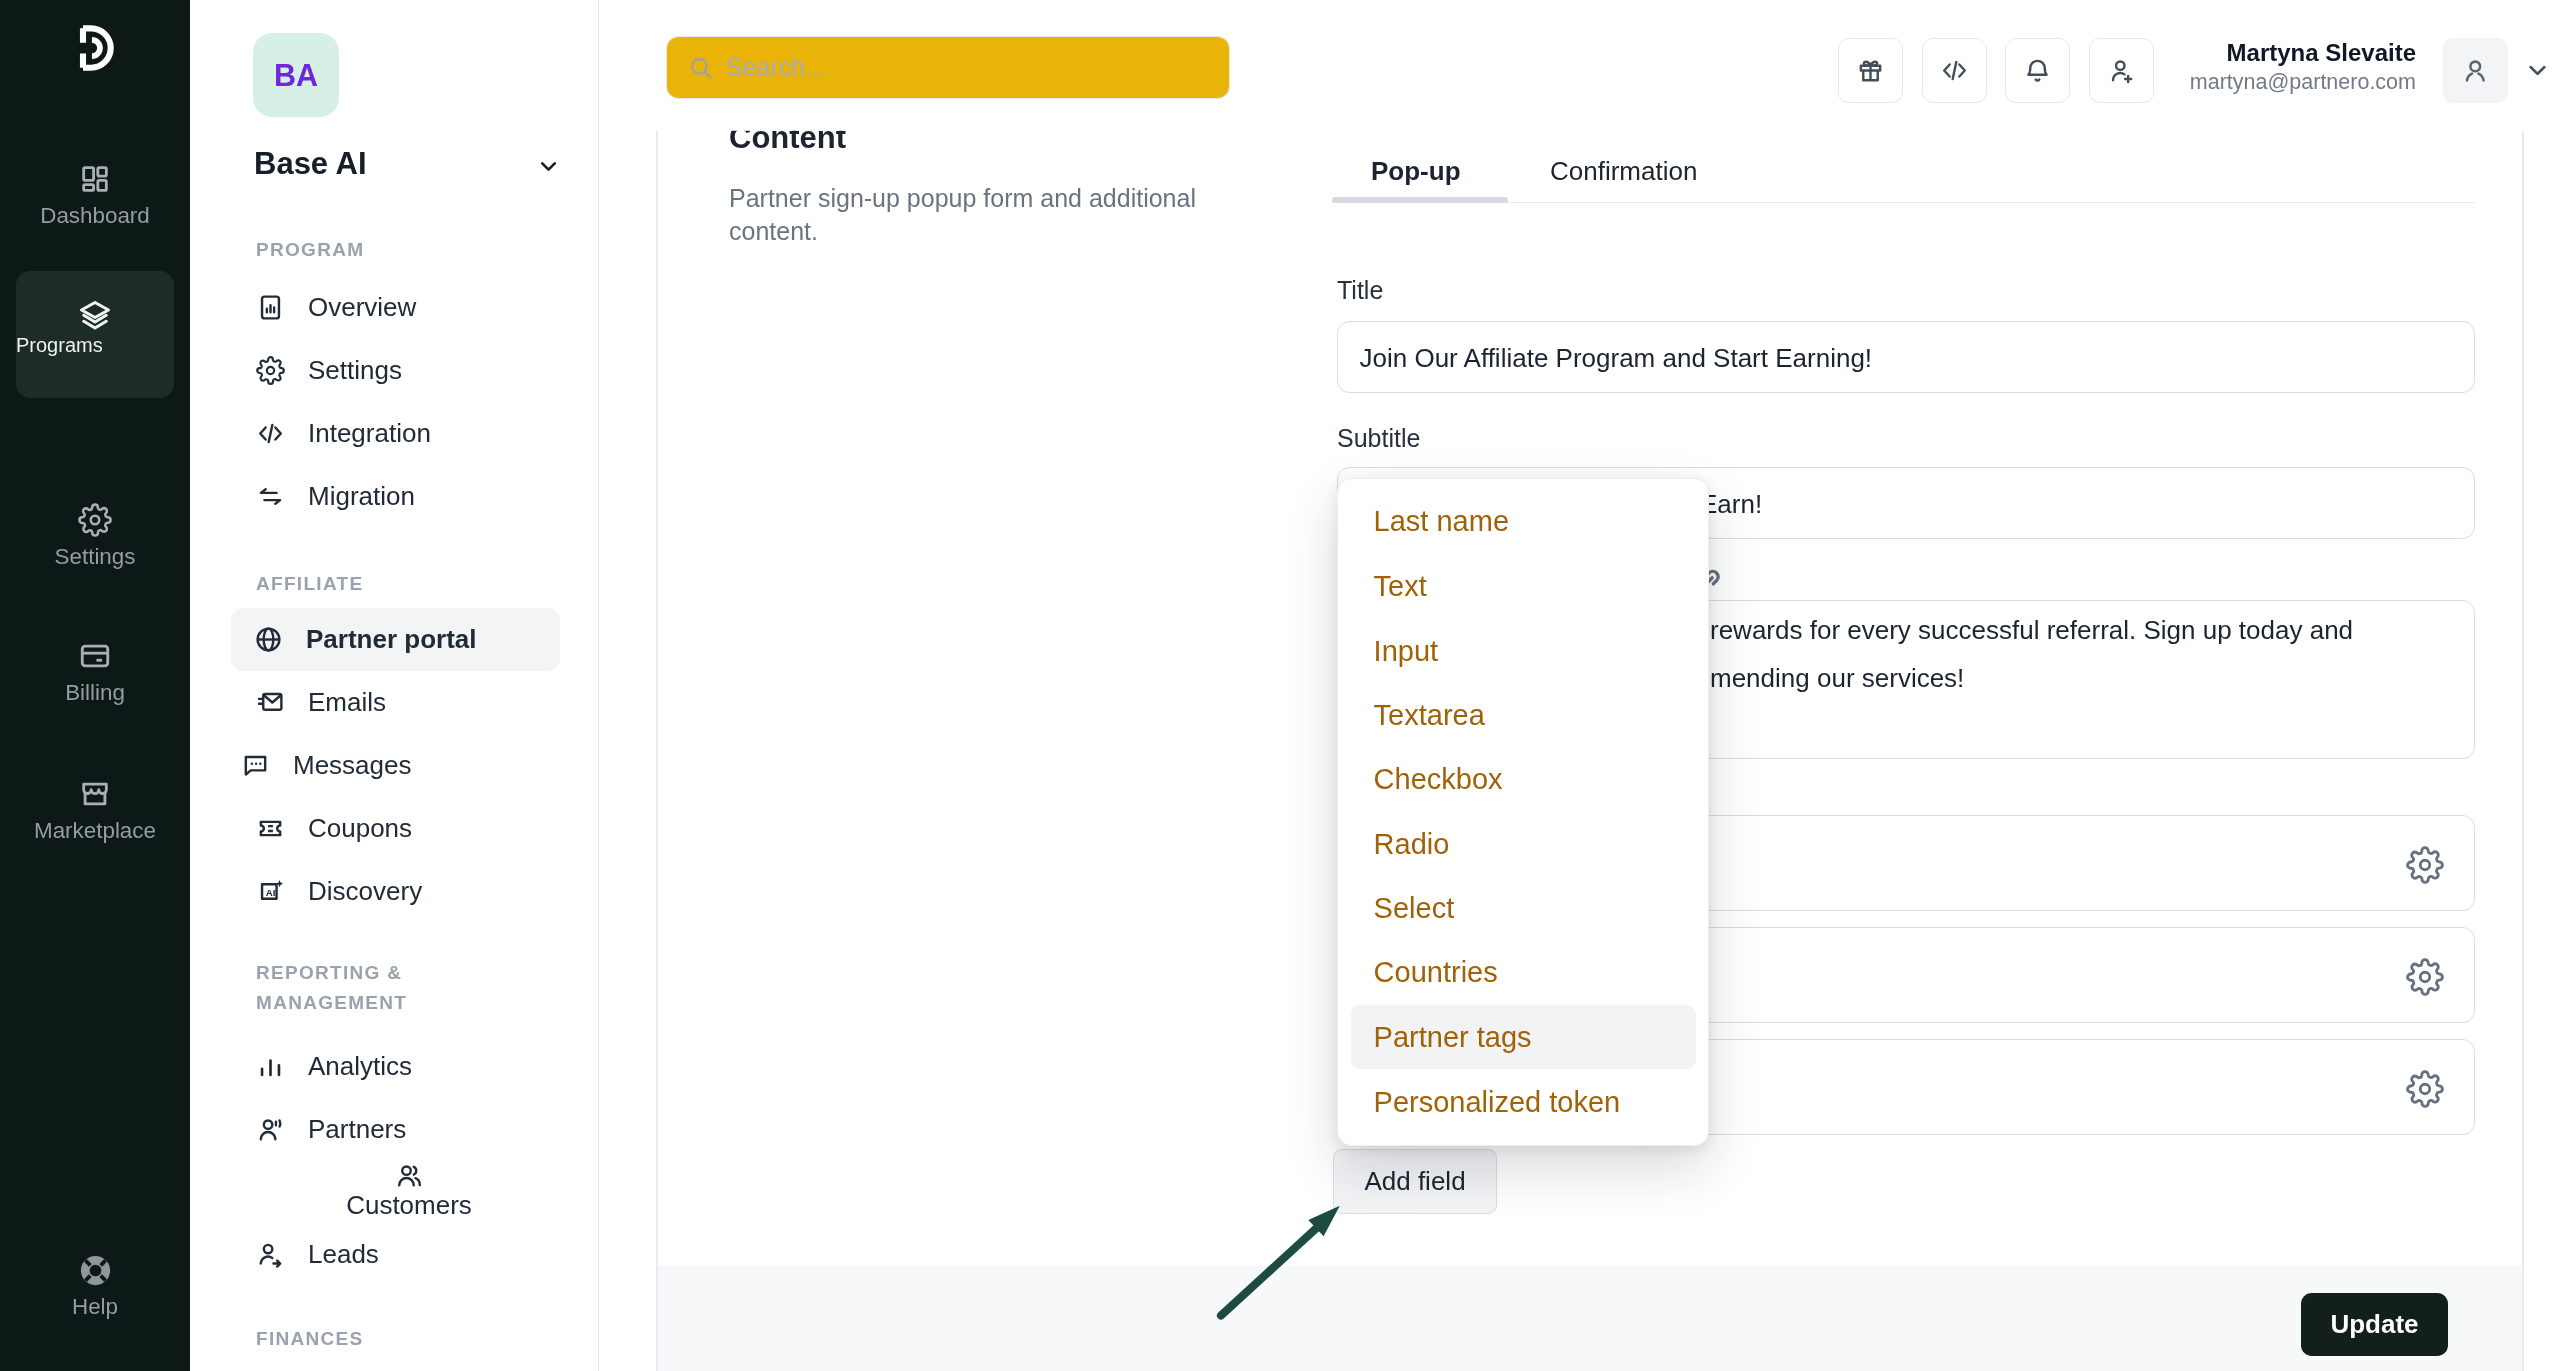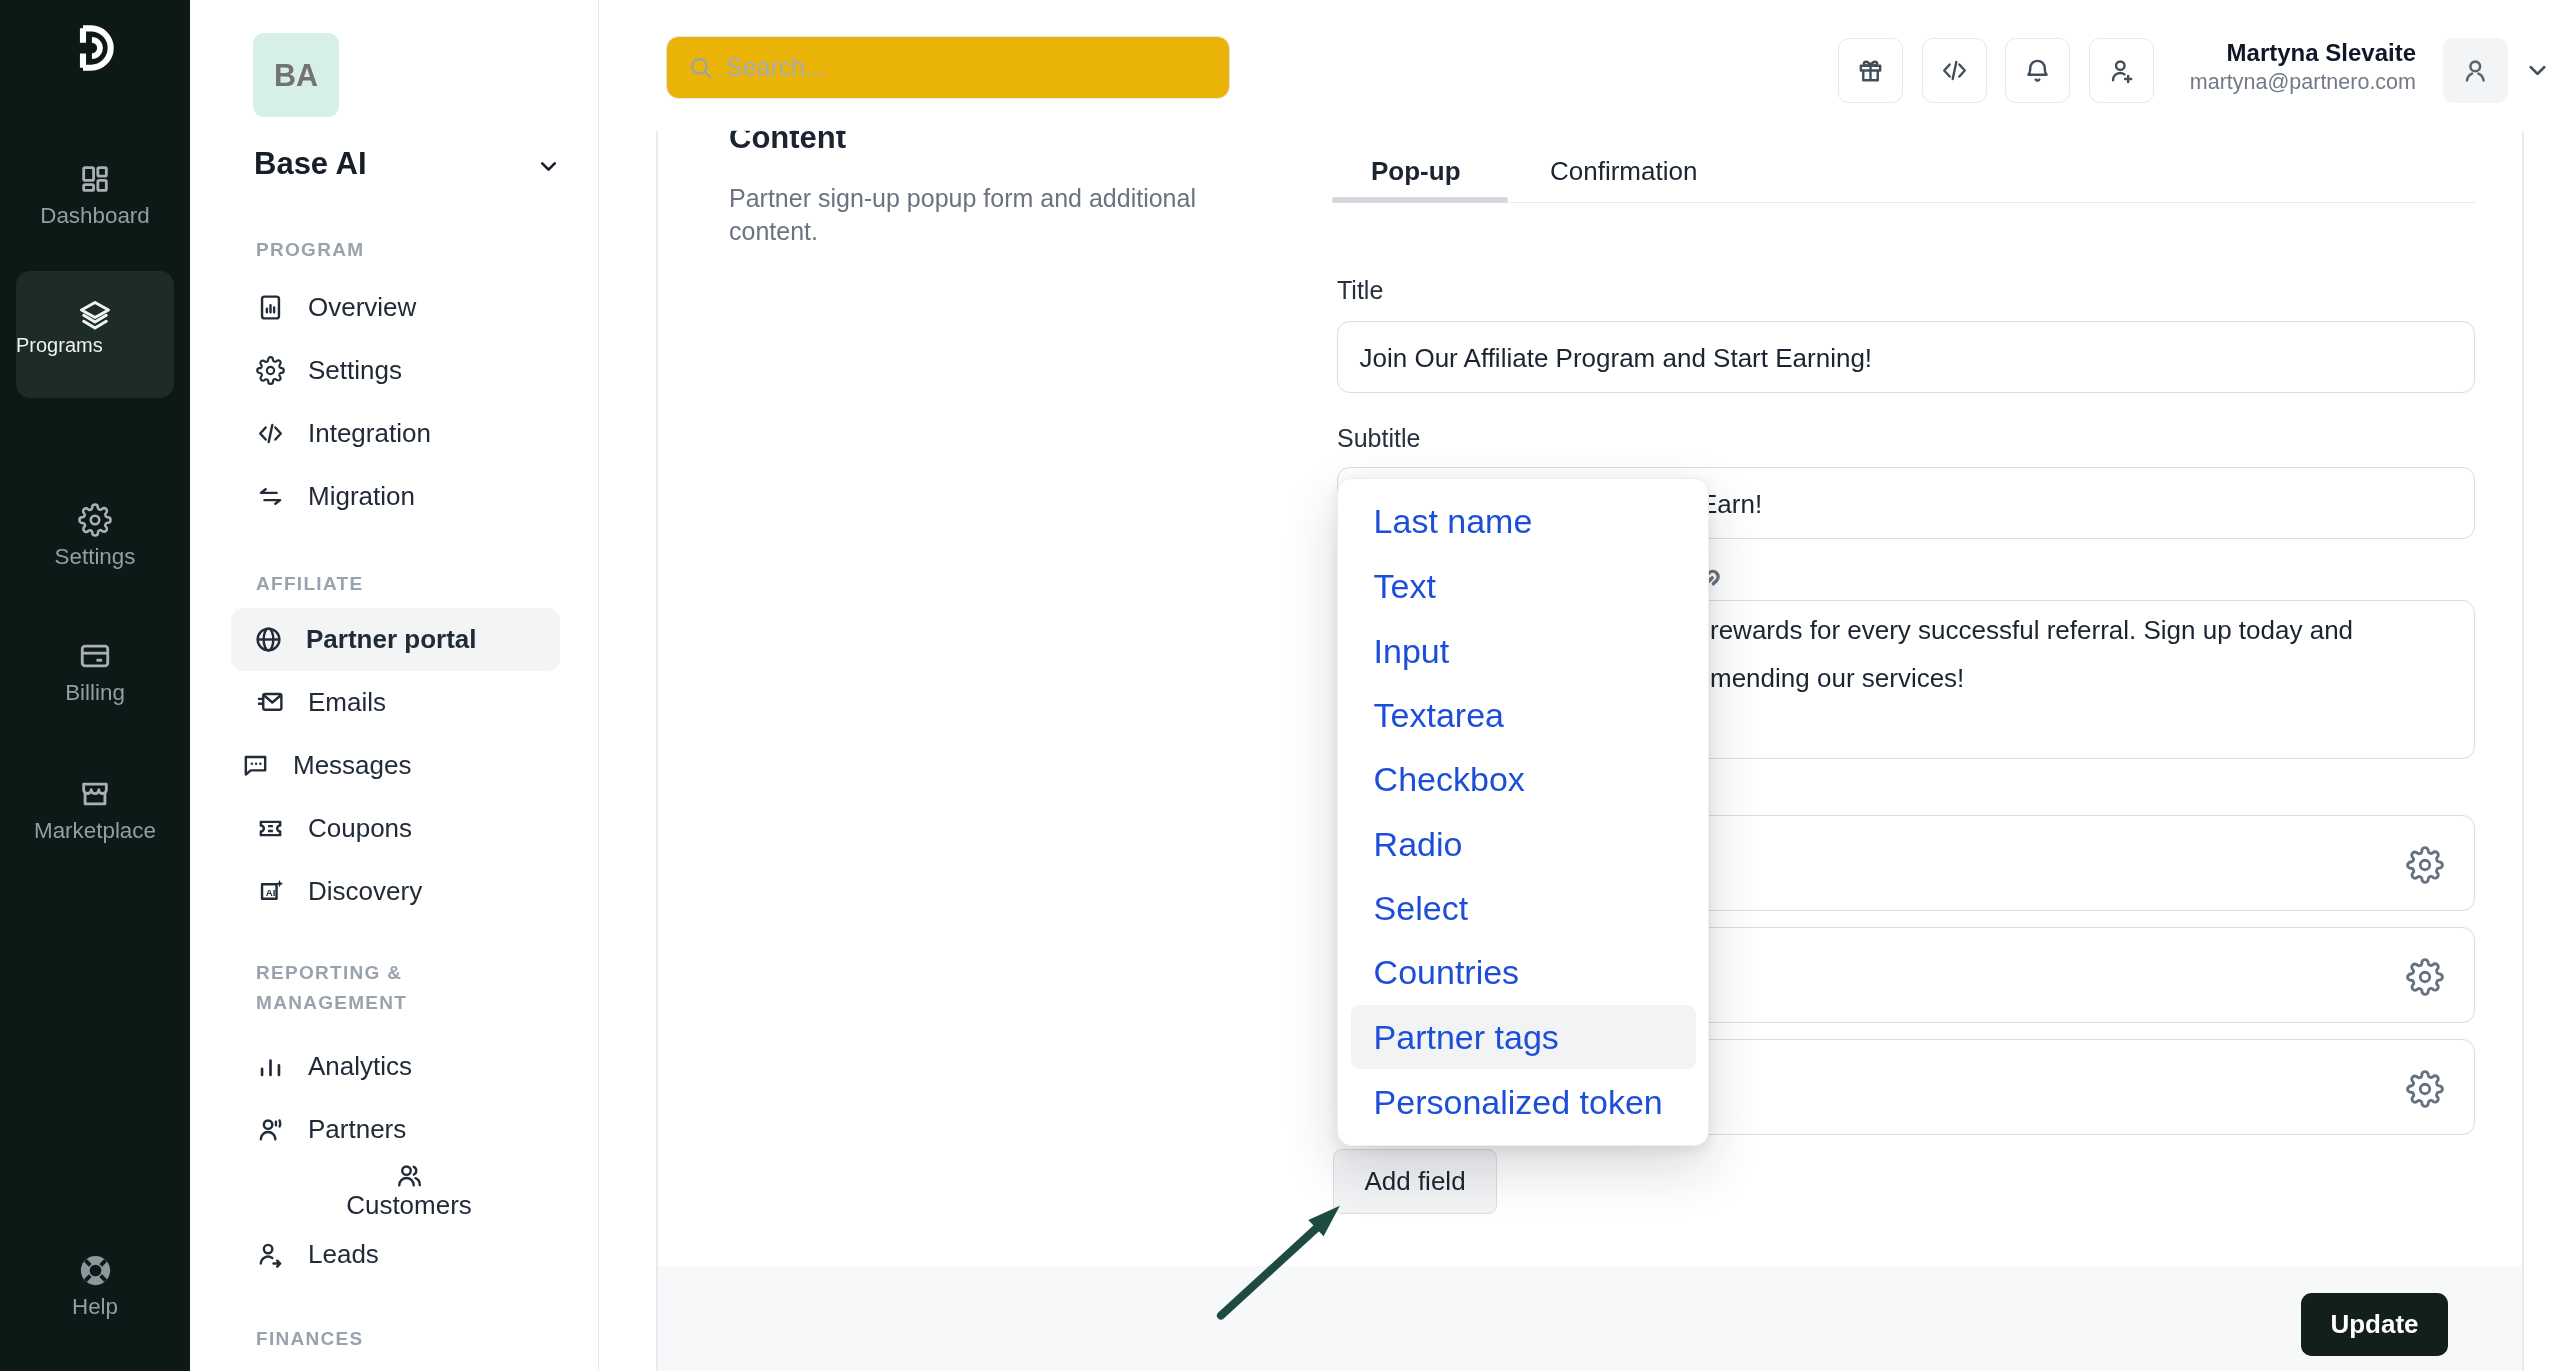--- a/index.html
+++ b/index.html
@@ -10,22 +10,22 @@
   
   .gnav{left:0;top:0;width:190px;height:1371px;background:#0d1917;}
   .gnav-item{width:190px;text-align:center;color:#949ca4;}
   .gnav-item .lbl{font-size:22.4px;display:block;}
   .gnav-ico{margin:0 auto;color:#a8afb6;}
   .gnav-tile{left:16px;top:271px;width:158px;height:127px;background:#1e2c29;border-radius:14.4px;}
   .gnav-tile .lbl{color:#eef1f1;}
   .gnav-tile .gnav-ico{color:#f2f4f4;}
   
   .pnav{left:190px;top:0;width:409px;height:1371px;background:#fff;border-right:1.8px solid #e8eaed;box-sizing:border-box;}
-  .avatar-org{left:253px;top:33px;width:86px;height:84px;background:#d7f0e6;border-radius:11px;
-      display:flex;align-items:center;justify-content:center;font-weight:bold;font-size:30.5px;color:#737373;}
+  .avatar-org{left:253px;top:33px;width:86px;height:84px;background:#d7f0e6;border-radius:19px;
+      display:flex;align-items:center;justify-content:center;font-weight:bold;font-size:30.5px;color:#6d28d9;}
   .org-name{left:254px;top:146px;font-size:31px;font-weight:bold;color:#161e2a;}
   .sec-lbl{left:257px;font-size:19px;font-weight:bold;letter-spacing:1.3px;color:#9aa2ad;}
   .mitem{left:233px;width:329px;height:63px;display:flex;align-items:center;}
   .mitem .mico{width:29px;height:29px;margin-left:23px;color:#222c39;flex:0 0 auto;}
   .mitem .mlbl{margin-left:23px;font-size:26px;color:#212b38;white-space:nowrap;}
   .mitem-active{background:#f2f4f6;border-radius:12.6px;}
   .mitem-active .mlbl{font-weight:bold;}
   
   .search{left:666px;top:36px;width:564px;height:63px;border:1.8px solid #e6e8eb;border-radius:12.6px;box-sizing:border-box;background:#eab308;}
   .search input{position:absolute;left:57px;top:0;width:485px;height:59px;border:none;outline:none;
@@ -45,21 +45,21 @@
   .tab-underline{left:1332px;top:197px;width:176px;height:6.3px;background:#d6d9dd;border-radius:3.6px;}
   .tab-border{left:1332px;top:202px;width:1143px;height:0.9px;background:#e7e9ec;}
   .flabel{font-size:25px;color:#28303d;}
   .fbox{border:1.8px solid #d9dce0;border-radius:12.6px;background:#fff;box-sizing:border-box;}
   .ftext{font-size:26px;color:#1b2430;white-space:nowrap;}
   .gear{color:#667080;}
   
   .dd{left:1337px;top:478px;width:370px;height:666px;background:#fff;border:0.9px solid #eceef0;border-radius:14.4px;
       box-shadow:0 21.5px 54px rgba(16,24,40,.16),0 3.6px 12.6px rgba(16,24,40,.08);z-index:20;}
   .dd-item{position:absolute;left:12.6px;width:345px;height:64px;display:flex;align-items:center;border-radius:9px;}
-  .dd-item span{margin-left:23px;font-size:34px;color:#1d4ed8;white-space:nowrap;}
+  .dd-item span{margin-left:23px;font-size:29px;color:#a16207;white-space:nowrap;}
   .dd-hl{background:#f2f3f5;}
   
   .footer{left:658px;top:1266px;width:1865px;height:106px;background:#f7f8fa;}
   .addfield{left:1333px;top:1149px;width:164px;height:65px;background:#f2f3f5;border:1.8px solid #d9dce0;border-radius:9px;
       box-sizing:border-box;display:flex;align-items:center;justify-content:center;font-size:26px;color:#1b2430;}
   .update{left:2301px;top:1293px;width:147px;height:63px;background:#121f1c;border-radius:10.8px;
       display:flex;align-items:center;justify-content:center;font-size:26px;font-weight:bold;color:#fff;z-index:45;}
 </style>
 </head>
 <body>

